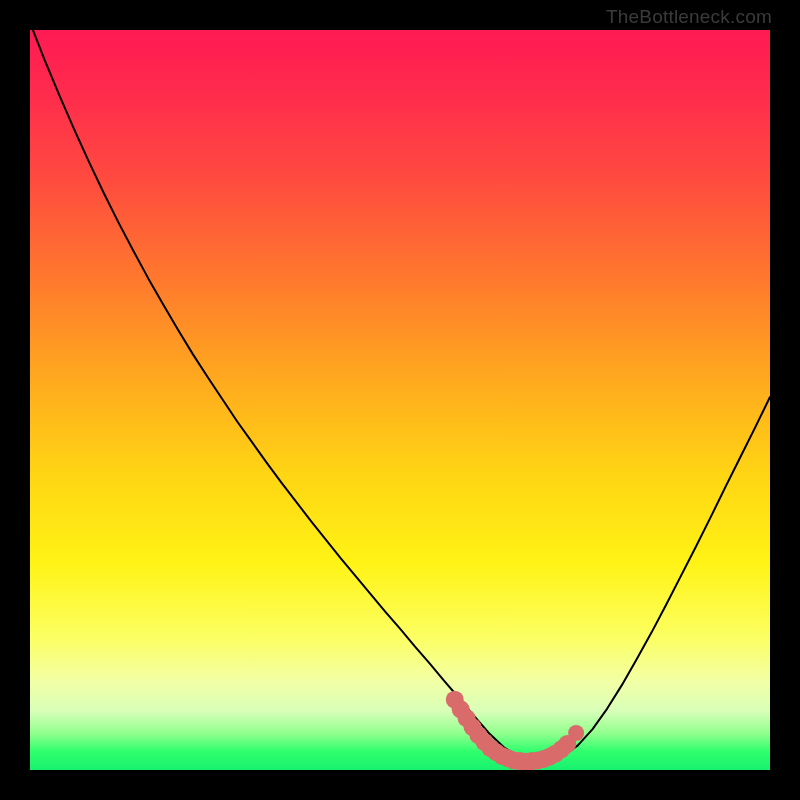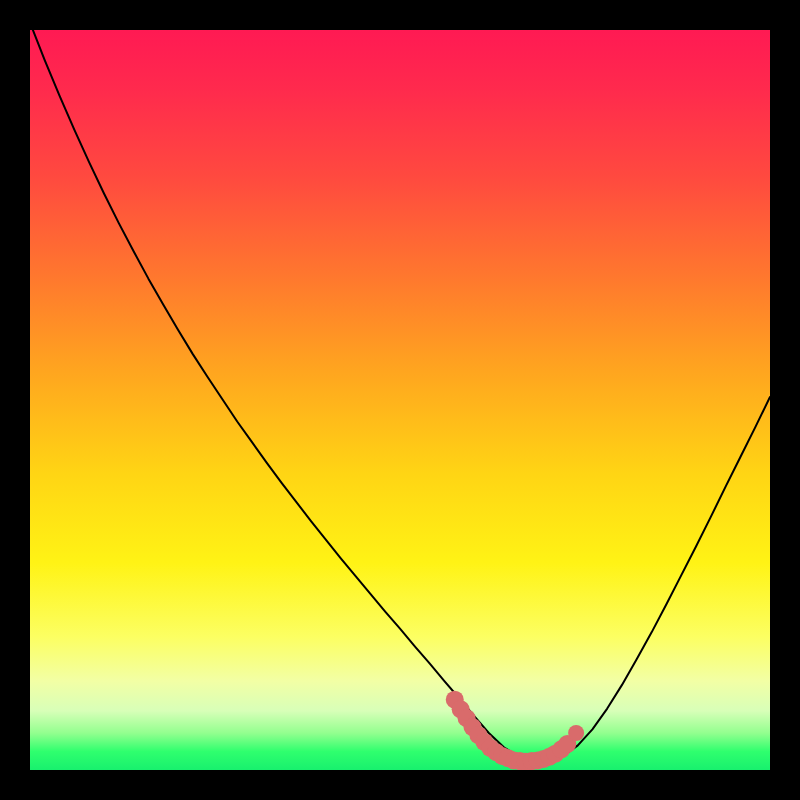--- a/index.html
+++ b/index.html
@@ -57,20 +57,21 @@
     color: #3b3b3b;
     font-size: 19px;
     letter-spacing: 0.2px;
     font-weight: 400;
   }
 </style>
 </head>
 <body>
 
 <div class="frame">
+  <div class="watermark">TheBottleneck.com</div>
   <div class="plot-area">
     <div class="gradient-bg"></div>
     <svg class="curve-layer" viewBox="0 0 740 740" preserveAspectRatio="none">
       <path id="curve-path" fill="none" d="M0.00 -7.40 L14.80 30.34 L29.60 65.86 L44.40 99.90 L59.20 132.46 L74.00 163.54 L88.80 193.14 L103.60 221.26 L118.40 248.64 L133.20 274.54 L148.00 299.70 L162.80 324.12 L177.60 347.06 L192.40 369.26 L207.20 391.46 L222.00 412.18 L236.80 432.90 L251.60 452.88 L266.40 472.12 L281.20 491.36 L296.00 509.86 L310.80 528.36 L325.60 546.12 L340.40 563.88 L355.20 581.64 L370.00 598.66 L384.80 616.42 L399.60 633.44 L414.40 651.20 L429.20 668.22 L444.00 685.98 L458.80 703.00 L473.60 717.06 L488.40 726.68 L503.20 731.12 L518.00 731.12 L532.80 725.94 L547.60 715.58 L562.40 699.30 L577.20 678.58 L592.00 654.90 L606.80 629.00 L621.60 602.36 L636.40 574.24 L651.20 545.38 L666.00 516.52 L680.80 486.92 L695.60 456.58 L710.40 426.98 L725.20 397.38 L740.00 367.04" stroke="#000000" stroke-width="2" stroke-linecap="round" stroke-linejoin="round"></path>
     </svg>
     <svg class="dots-layer" viewBox="0 0 740 740" preserveAspectRatio="none">
       <g id="dots-group">
           <circle cx="424.76" cy="669.70" r="9" fill="#d96b6b"></circle>
           <circle cx="430.68" cy="679.32" r="9" fill="#d96b6b"></circle>
           <circle cx="436.60" cy="688.20" r="9" fill="#d96b6b"></circle>

